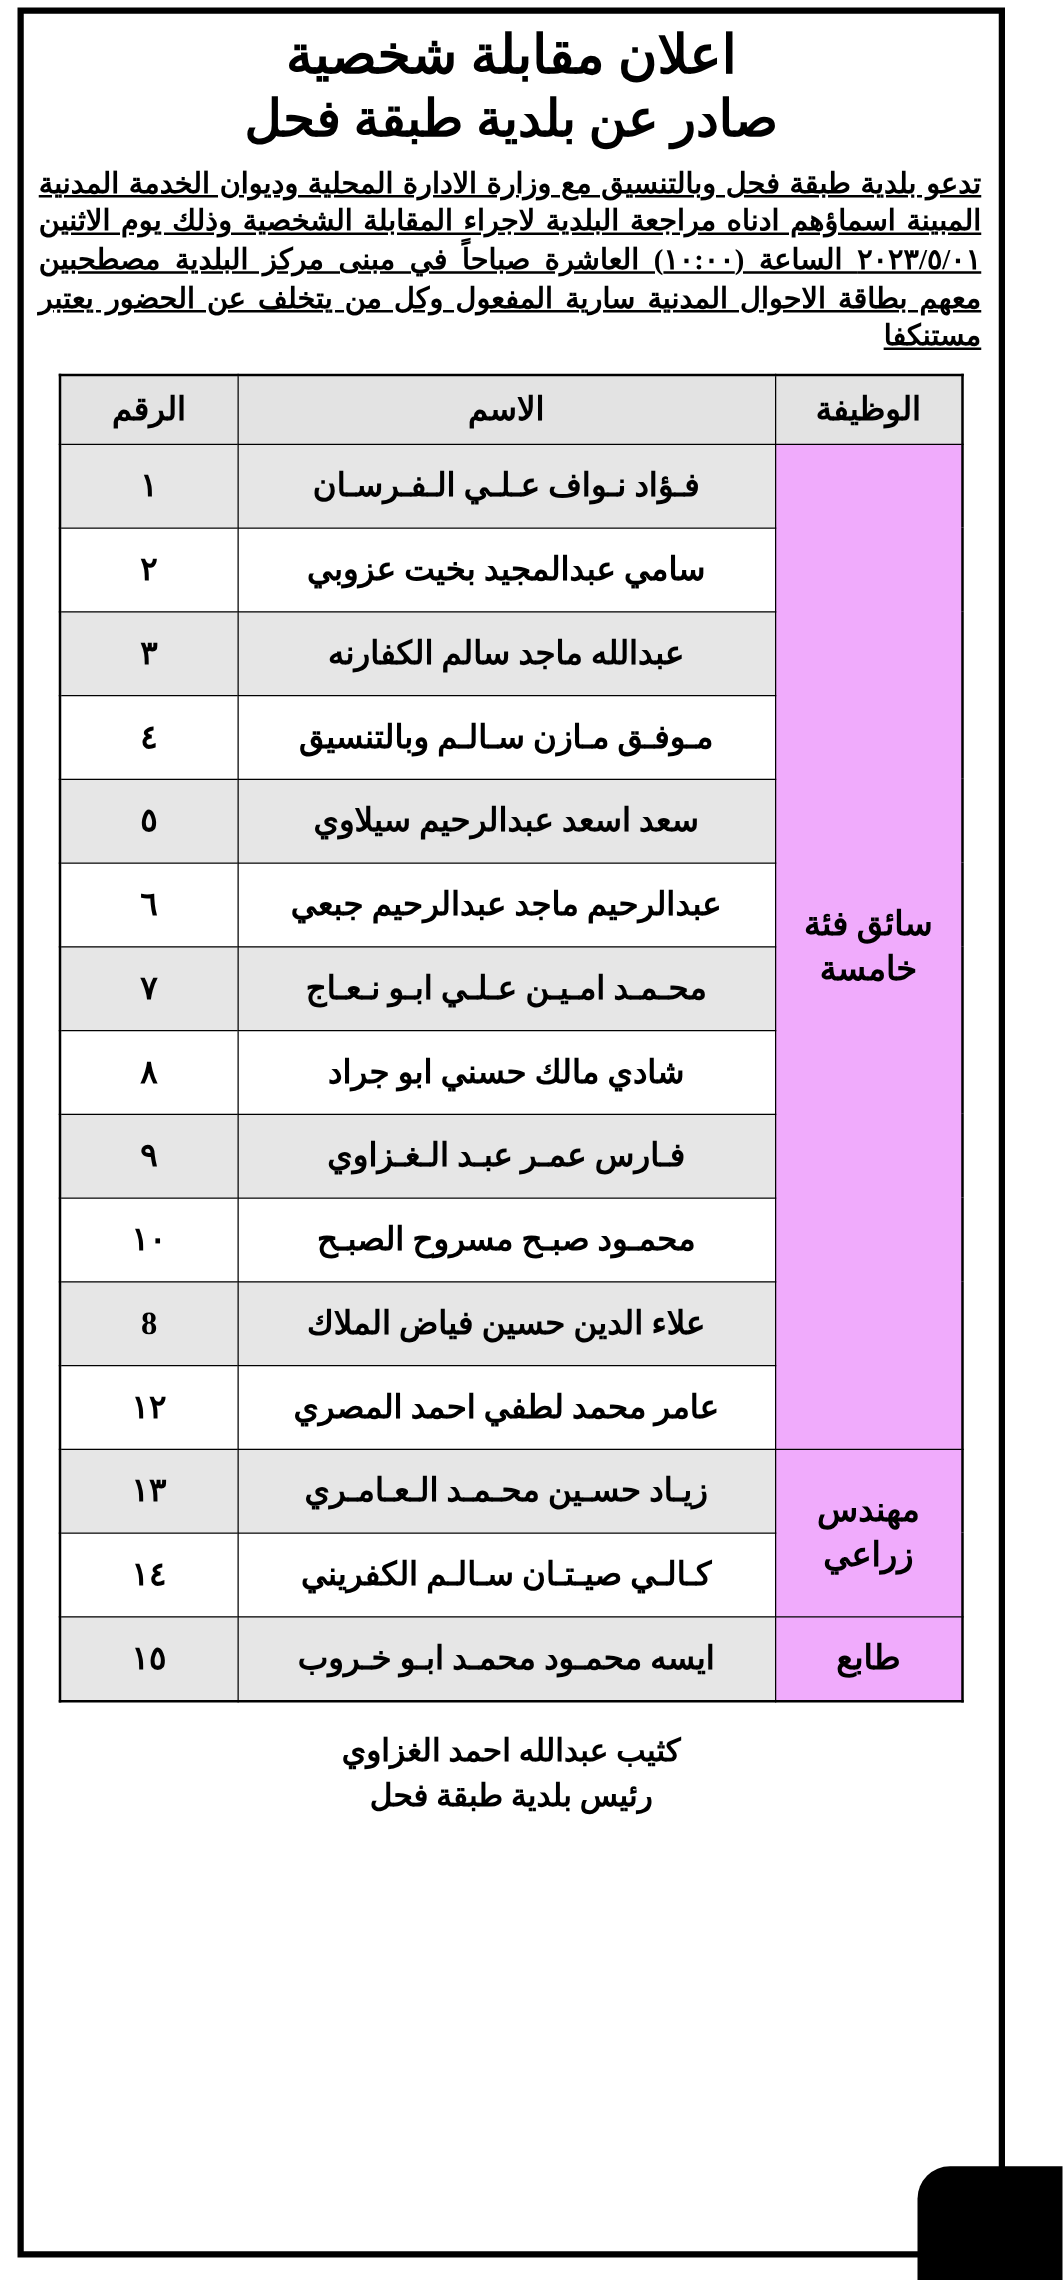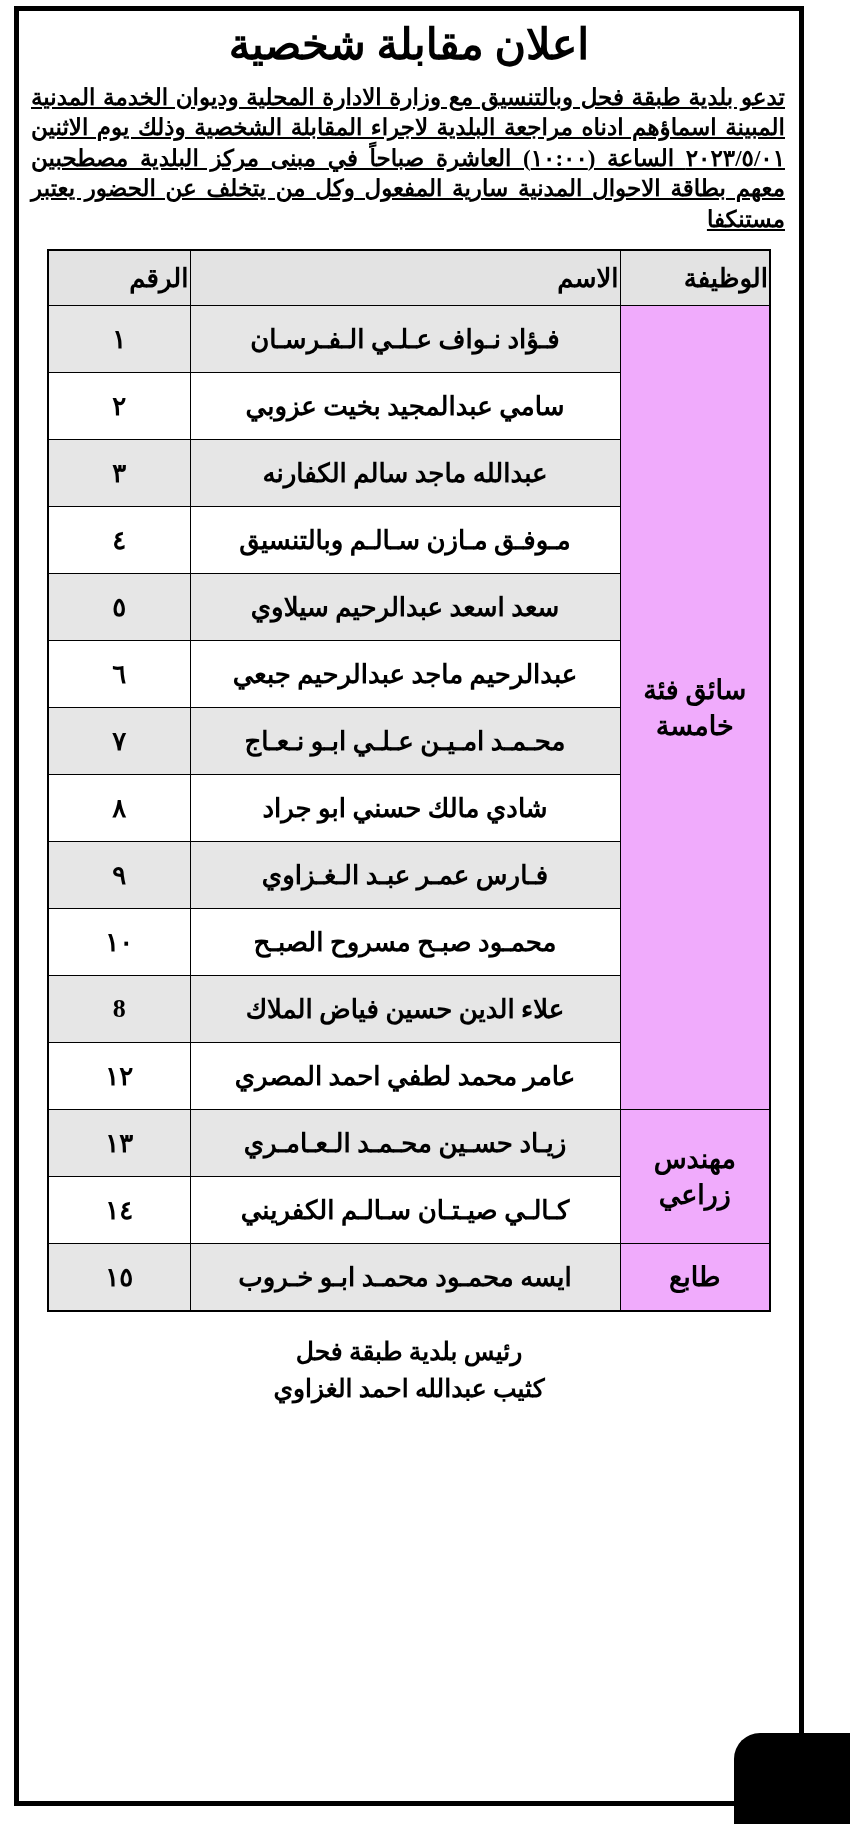--- a/index.html
+++ b/index.html
@@ -76,21 +76,20 @@
     text-align: center;
     vertical-align: middle;
     font-family: "Liberation Serif", serif;
     font-weight: bold;
   }
   table.persons th {
     background: #e3e3e3;
     font-size: 26px;
     height: 52px;
     letter-spacing: 0.5px;
-    text-align: right;
   }
   col.c-job   { width: 150px; }
   col.c-name  { width: 430px; }
   col.c-num   { width: 142px; }
 
   table.persons td.name {
     font-size: 26px;
     height: 64px;
     letter-spacing: 1.2px;
     padding: 0 6px;
@@ -135,20 +134,21 @@
   }
 </style>
 </head>
 <body>
 
 <div class="page">
   <div class="notice">
 
     <div class="title-block">
       <div class="title-line">اعلان مقابلة شخصية</div>
+      <div class="title-line second">صادر عن بلدية طبقة فحل</div>
     </div>
 
     <div class="intro">
       <p>تدعو بلدية طبقة فحل وبالتنسيق مع وزارة الادارة المحلية وديوان الخدمة المدنية المبينة اسماؤهم ادناه مراجعة البلدية لاجراء المقابلة الشخصية وذلك يوم الاثنين ٢٠٢٣/٥/٠١ الساعة (١٠:٠٠) العاشرة صباحاً في مبنى مركز البلدية مصطحبين معهم بطاقة الاحوال المدنية سارية المفعول وكل من يتخلف عن الحضور يعتبر مستنكفا</p>
     </div>
 
     <table class="persons">
       <colgroup>
         <col class="c-job">
         <col class="c-name">
@@ -224,19 +224,19 @@
 
         <tr class="odd">
           <td class="job">طابع</td>
           <td class="name">ايسه محمـود محمـد ابـو خـروب</td>
           <td class="num">١٥</td>
         </tr>
       </tbody>
     </table>
 
     <div class="footer">
+      <div>كثيب عبدالله احمد الغزاوي</div>
       <div>رئيس بلدية طبقة فحل</div>
-      <div>كثيب عبدالله احمد الغزاوي</div>
     </div>
 
   </div>
   <div class="corner-artifact"></div>
 </div>
 
 </body></html>

